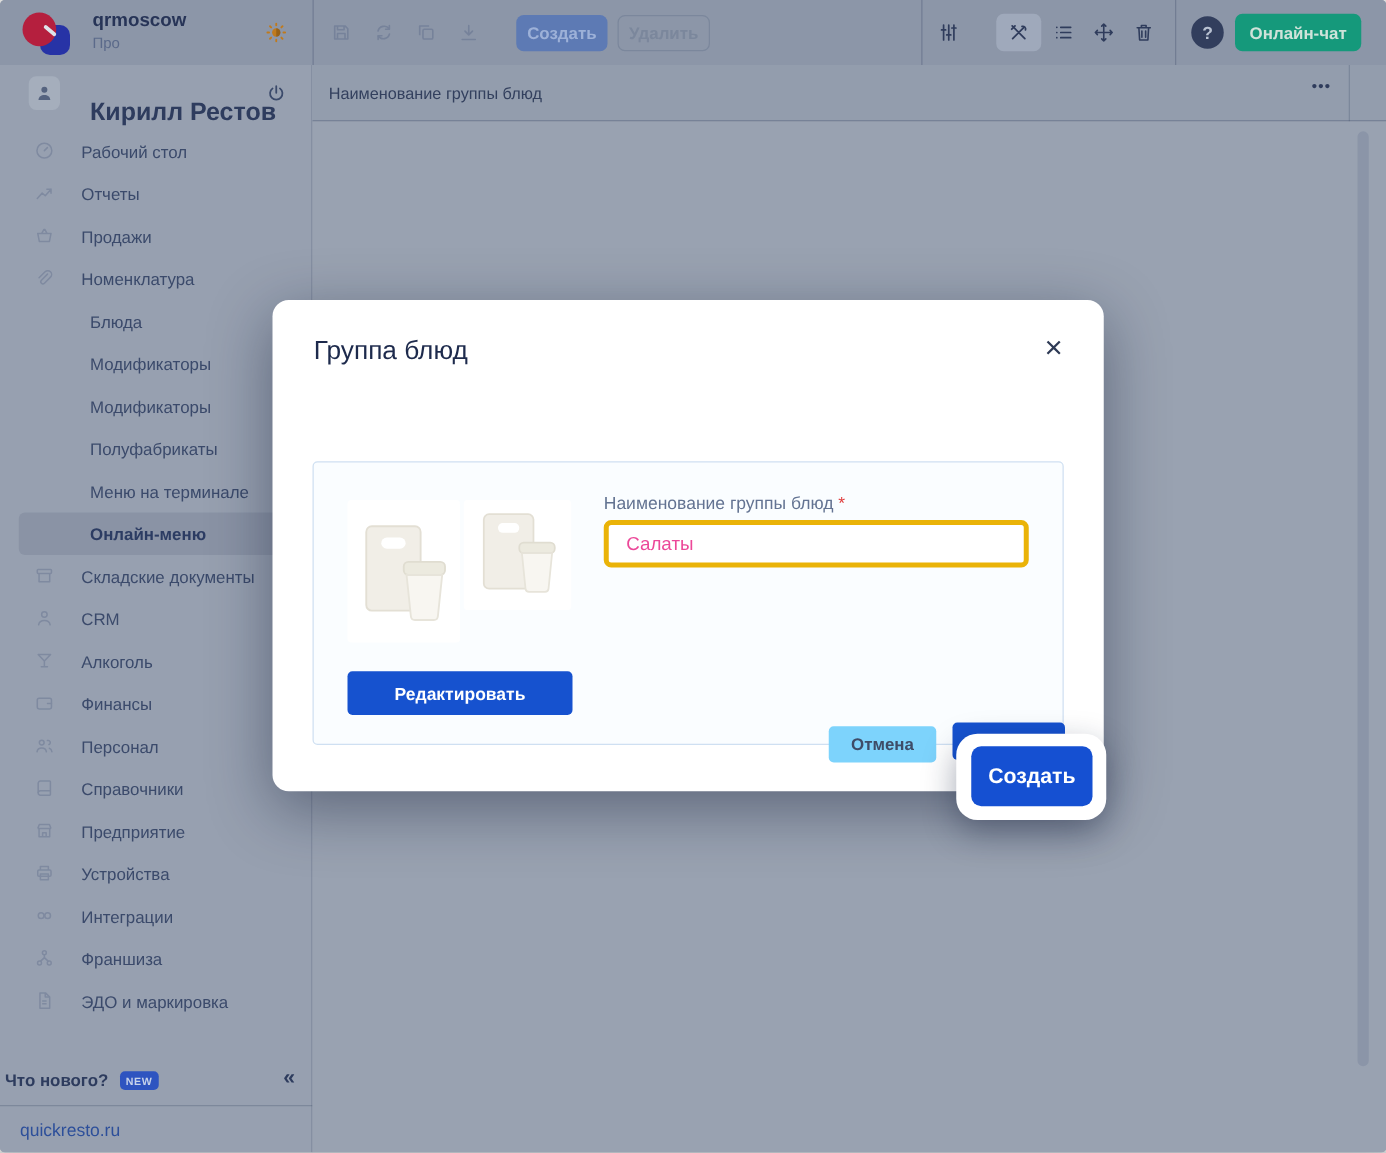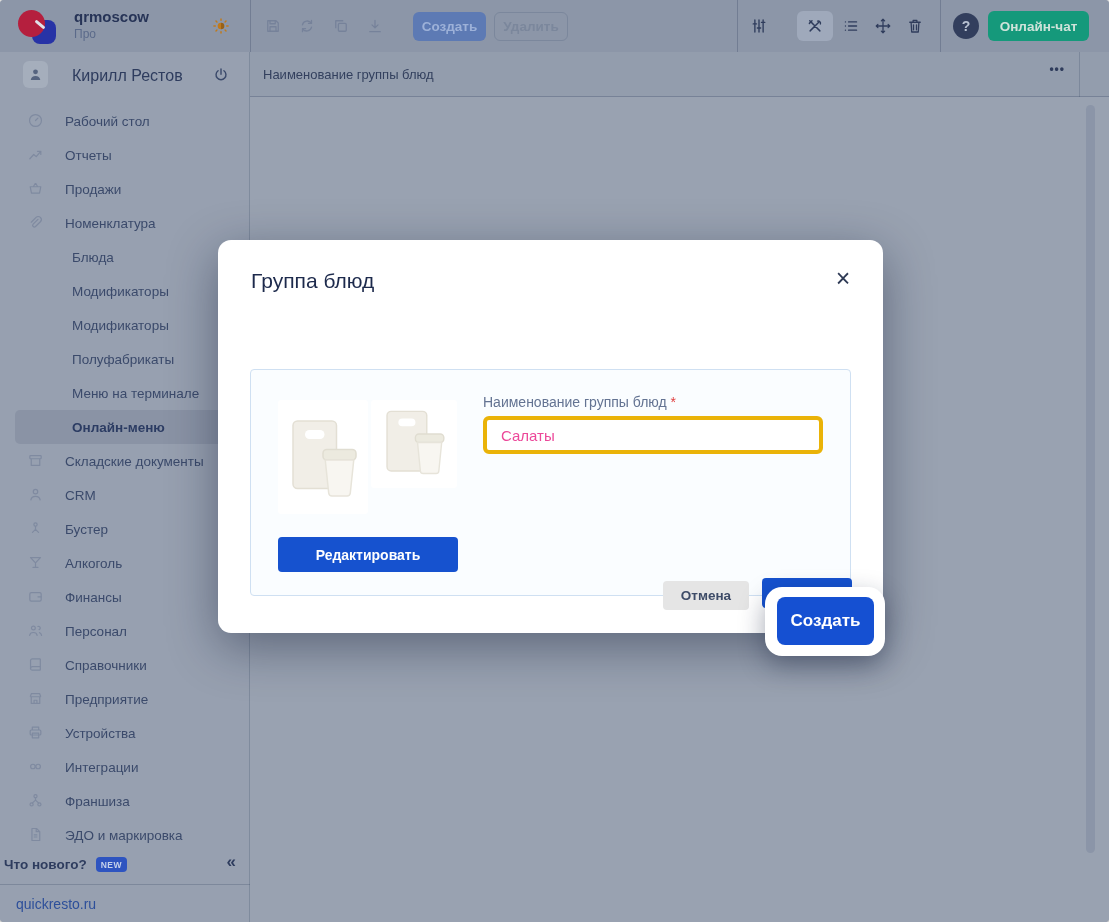--- a/index.html
+++ b/index.html
@@ -31,21 +31,21 @@
                  display:flex; align-items:center; justify-content:center; border:none; }
   .btn-chat { position:absolute; left:988px; top:11px; width:101px; height:30px; background:#15997b; color:#cfe3da; }
 
   
   .sidebar { position:absolute; left:0; top:52px; width:250px; height:870px; background:#97a0b0;
              border-right:1px solid rgba(47,62,92,.22); }
   .user-row { position:absolute; left:0; top:6px; width:250px; height:40px; }
   .user-chip { position:absolute; left:23px; top:3px; width:25px; height:27px; border-radius:6px;
                background:#a5aebc; color:#55637f; display:flex; align-items:center; justify-content:center; }
   .user-chip svg { width:17px; height:17px; }
-  .user-name { position:absolute; left:72px; top:9px; font-size:16px; font-weight:normal; color:#2e3c5e; }
+  .user-name { position:absolute; left:72px; top:21px; font-size:20px; font-weight:bold; color:#2e3c5e; }
   .power-btn { position:absolute; right:16px; top:6px; width:22px; height:22px; color:#3b4a6b;
                background:transparent; border:none; }
   .power-btn svg { width:18px; height:18px; }
   .nav { position:absolute; left:0; top:52px; width:250px; }
   .nav-item, .nav-sub { position:relative; height:34px; display:flex; align-items:center; cursor:pointer; }
   .nav-ic { position:absolute; left:27px; width:18px; height:18px; color:#7f8aa0; }
   .nav-ic svg { width:17px; height:17px; }
   .nav-label { position:absolute; left:65px; font-size:13.5px; font-weight:500; color:#3b4a6b; white-space:nowrap; }
   .nav-sub .nav-label { left:72px; }
   .nav-sub.active { background:#8a93a5; border-radius:5px; margin:0 0 0 15px; width:220px; }
@@ -83,21 +83,21 @@
   .thumb { position:absolute; background:#fff; border-radius:3px; overflow:hidden; }
   .thumb1 { left:27px; top:30px; width:90px; height:114px; }
   .thumb2 { left:120px; top:30px; width:86px; height:88px; }
   .thumb svg { width:100%; height:100%; }
   .field-label { position:absolute; left:232px; top:24px; font-size:14px; color:#637392; }
   .req { color:#e03f3f; }
   .field-input { position:absolute; left:232px; top:46px; width:340px; height:38px; border:4px solid #eab308;
                  border-radius:6px; padding:0 14px; font-family:inherit; font-size:15px; color:#ec4899; background:#fff; }
   .btn-edit { position:absolute; left:27px; top:167px; width:180px; height:35px; background:#1652cf;
               color:#fff; border-radius:4px; font-size:14px; }
-  .btn-cancel { position:absolute; left:445px; top:341px; width:86px; height:29px; background:#e5e5e5;
+  .btn-cancel { position:absolute; left:445px; top:341px; width:86px; height:29px; background:#7dd3fc;
                 color:#3e4c68; border-radius:4px; }
   .btn-create-behind { position:absolute; left:544px; top:338px; width:90px; height:30px; background:#1652cf;
                        border-radius:4px; z-index:1; border:none; }
   .callout { position:absolute; left:547px; top:347px; width:120px; height:69px; background:#fff;
              border-radius:17px; box-shadow:0 10px 26px rgba(15,25,55,.38); z-index:2; }
   .btn-create-big { position:absolute; left:12px; top:10px; width:97px; height:48px; background:#1550d2;
                     color:#fff; border-radius:8px; font-size:17px; }
   svg { display:block; }
 </style>
 </head>
@@ -264,29 +264,20 @@
         <span class="nav-ic">
           <svg viewBox="0 0 24 24" fill="none" stroke="currentColor" stroke-width="1.7" stroke-linecap="round">
             <circle cx="12" cy="8" r="3.1"></circle>
               <path d="M5.5 19.5c.6-3.7 3.2-4.9 6.5-4.9s5.9 1.2 6.5 4.9"></path>
           </svg>
           </span>
         <span class="nav-label">CRM</span>
       </div>
       <div class="nav-item">
         <span class="nav-ic">
-          <svg viewBox="0 0 24 24" fill="none" stroke="currentColor" stroke-width="1.7" stroke-linecap="round">
-            <circle cx="12" cy="6.5" r="2.3"></circle>
-              <path d="M12 8.8V13.2M12 13.2l-4.3 4.3M12 13.2l4.3 4.3"></path>
-          </svg>
-          </span>
-        <span class="nav-label">Бустер</span>
-      </div>
-      <div class="nav-item">
-        <span class="nav-ic">
           <svg viewBox="0 0 24 24" fill="none" stroke="currentColor" stroke-width="1.7" stroke-linecap="round" stroke-linejoin="round">
             <path d="M5 5h14l-7 7.5L5 5zM12 12.5V19M8.5 19h7"></path>
           </svg>
           </span>
         <span class="nav-label">Алкоголь</span>
       </div>
       <div class="nav-item">
         <span class="nav-ic">
           <svg viewBox="0 0 24 24" fill="none" stroke="currentColor" stroke-width="1.7" stroke-linecap="round">
             <rect x="4" y="6.5" width="16" height="12" rx="2"></rect>

